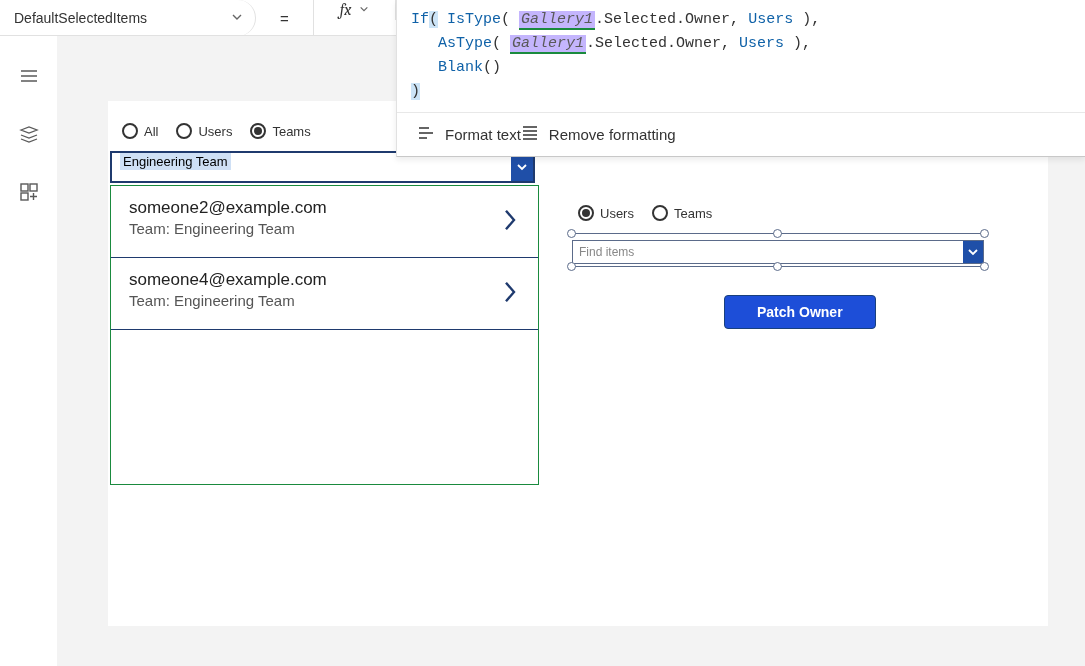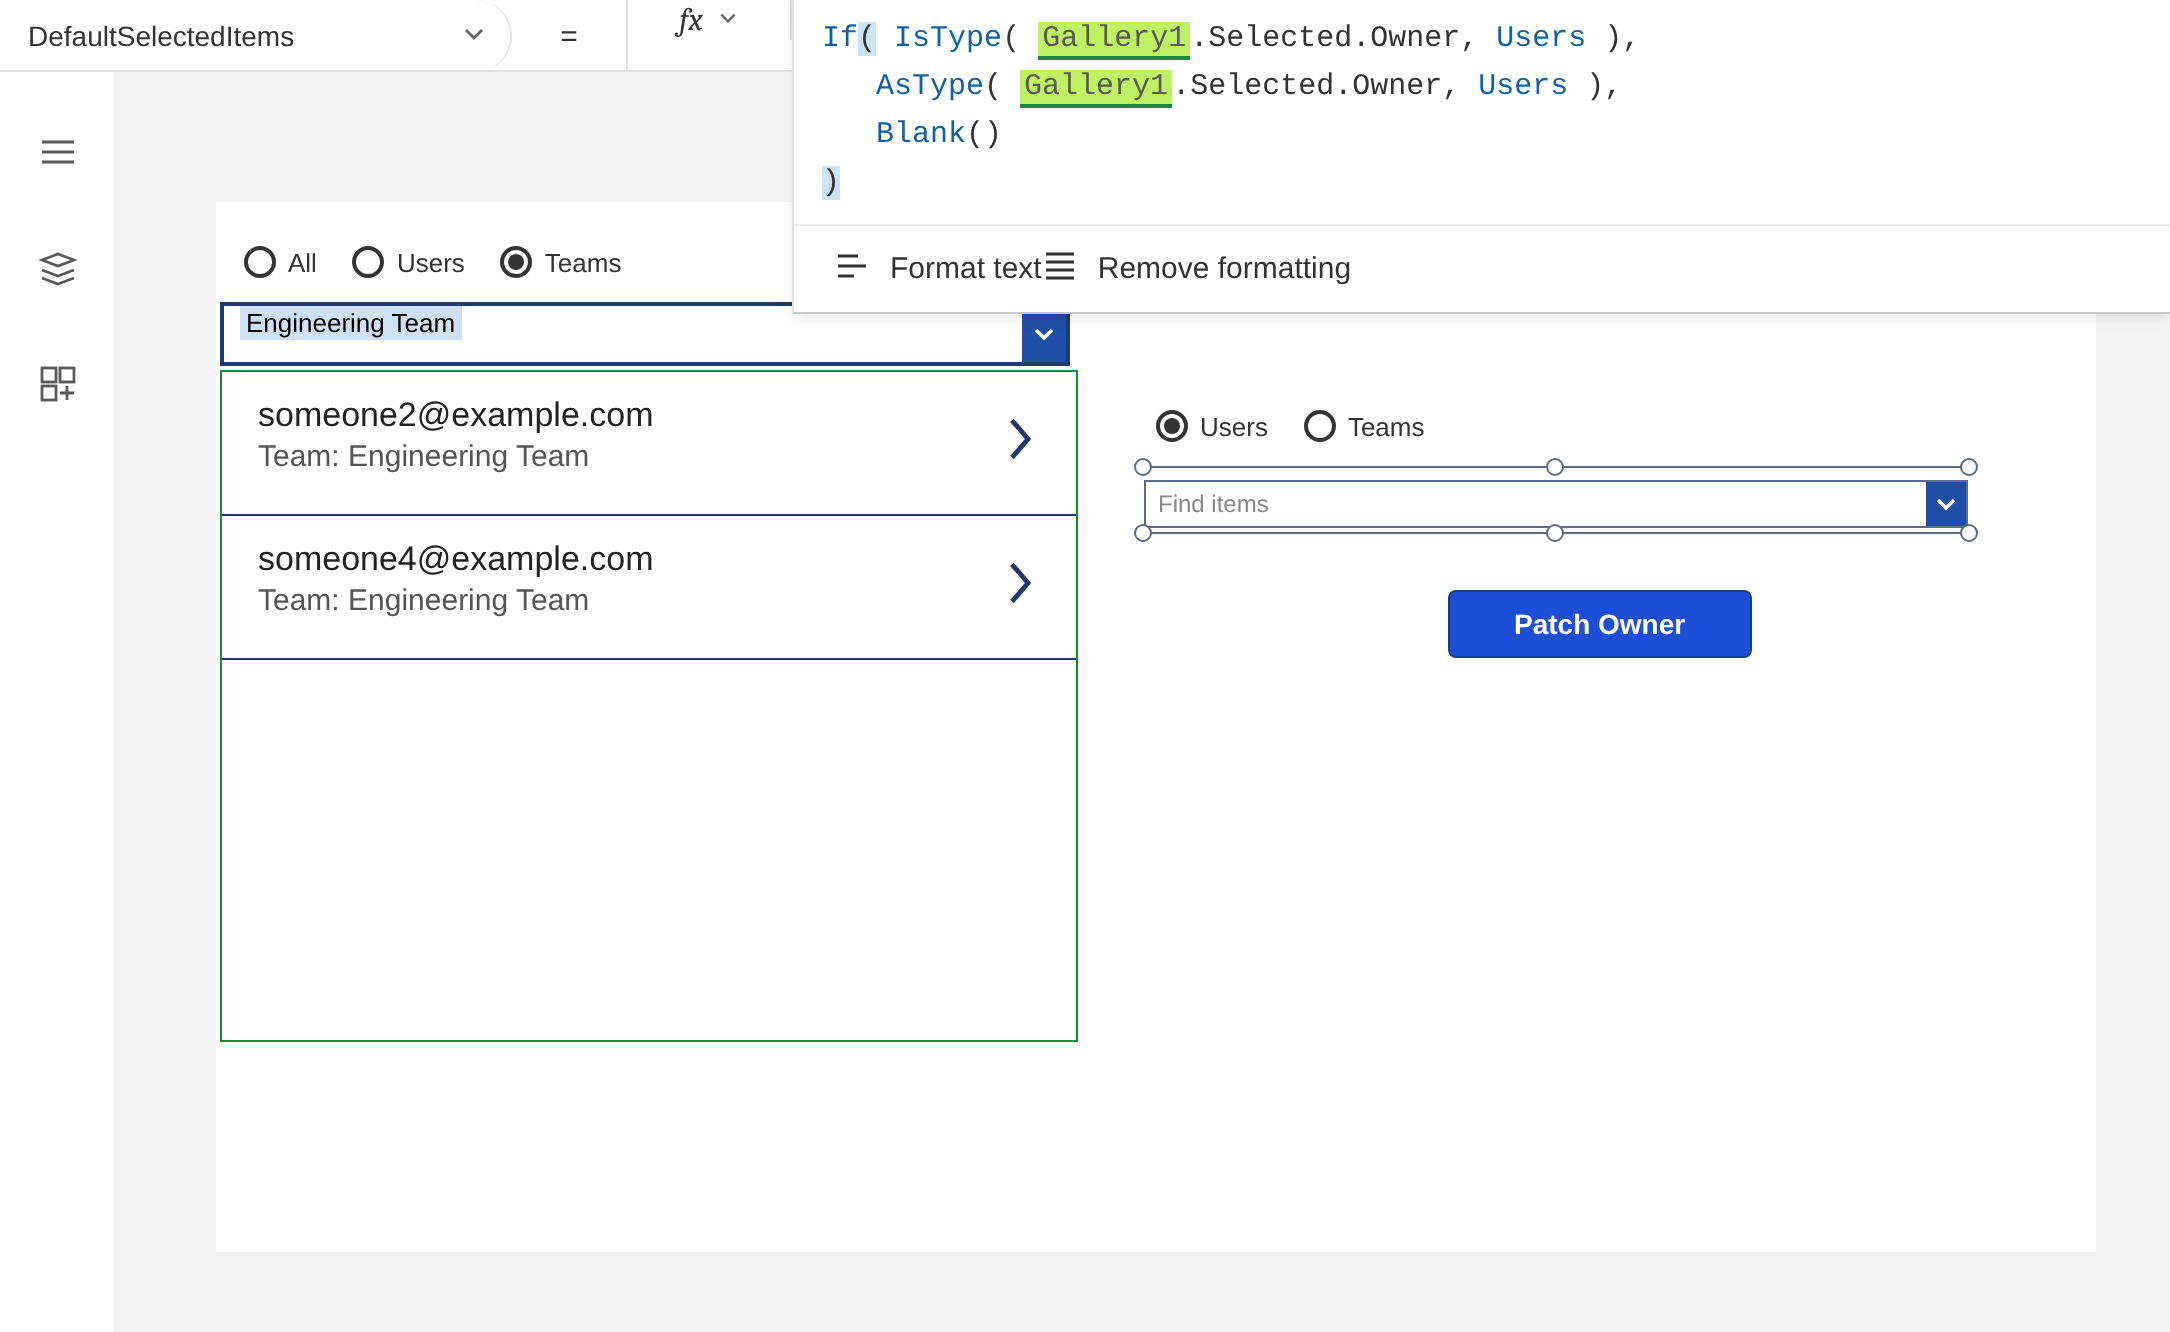--- a/index.html
+++ b/index.html
@@ -100,21 +100,22 @@
       font-family: Consolas, "Courier New", monospace;
       font-size: 15px;
       line-height: 24px;
       padding: 8px 0 8px 14px;
       white-space: pre;
       color: #333;
     }
     .tok-fn { color: #1062a8; }
     .tok-id { color: #1062a8; }
     .tok-gal {
-      background: #bef264;
+      font-style: italic;
+      background: #c4b5fd;
       border-bottom: 2px solid #1a8a3e;
       padding: 0 2px;
       color: #595959;
     }
     .tok-sel { background: #cce4f7; }
     .formula-toolbar {
       height: 44px;
       display: flex;
       align-items: center;
       padding-left: 20px;
@@ -167,21 +168,21 @@
       display: flex;
       align-items: center;
       justify-content: center;
     }
     .combo-chev svg { width: 12px; height: 12px; }
     .gallery {
       position: absolute;
       left: 2px;
       top: 84px;
       width: 429px;
-      height: 336px;
+      height: 300px;
       border: 1px solid #1a8a3e;
     }
     .gallery-item {
       border-bottom: 1px solid #1f3a6e;
       height: 72px;
       padding: 12px 18px;
       position: relative;
     }
     .gallery-item .title { font-size: 17px; color: #222; }
     .gallery-item .subtitle { font-size: 15px; color: #555; margin-top: 2px; }

